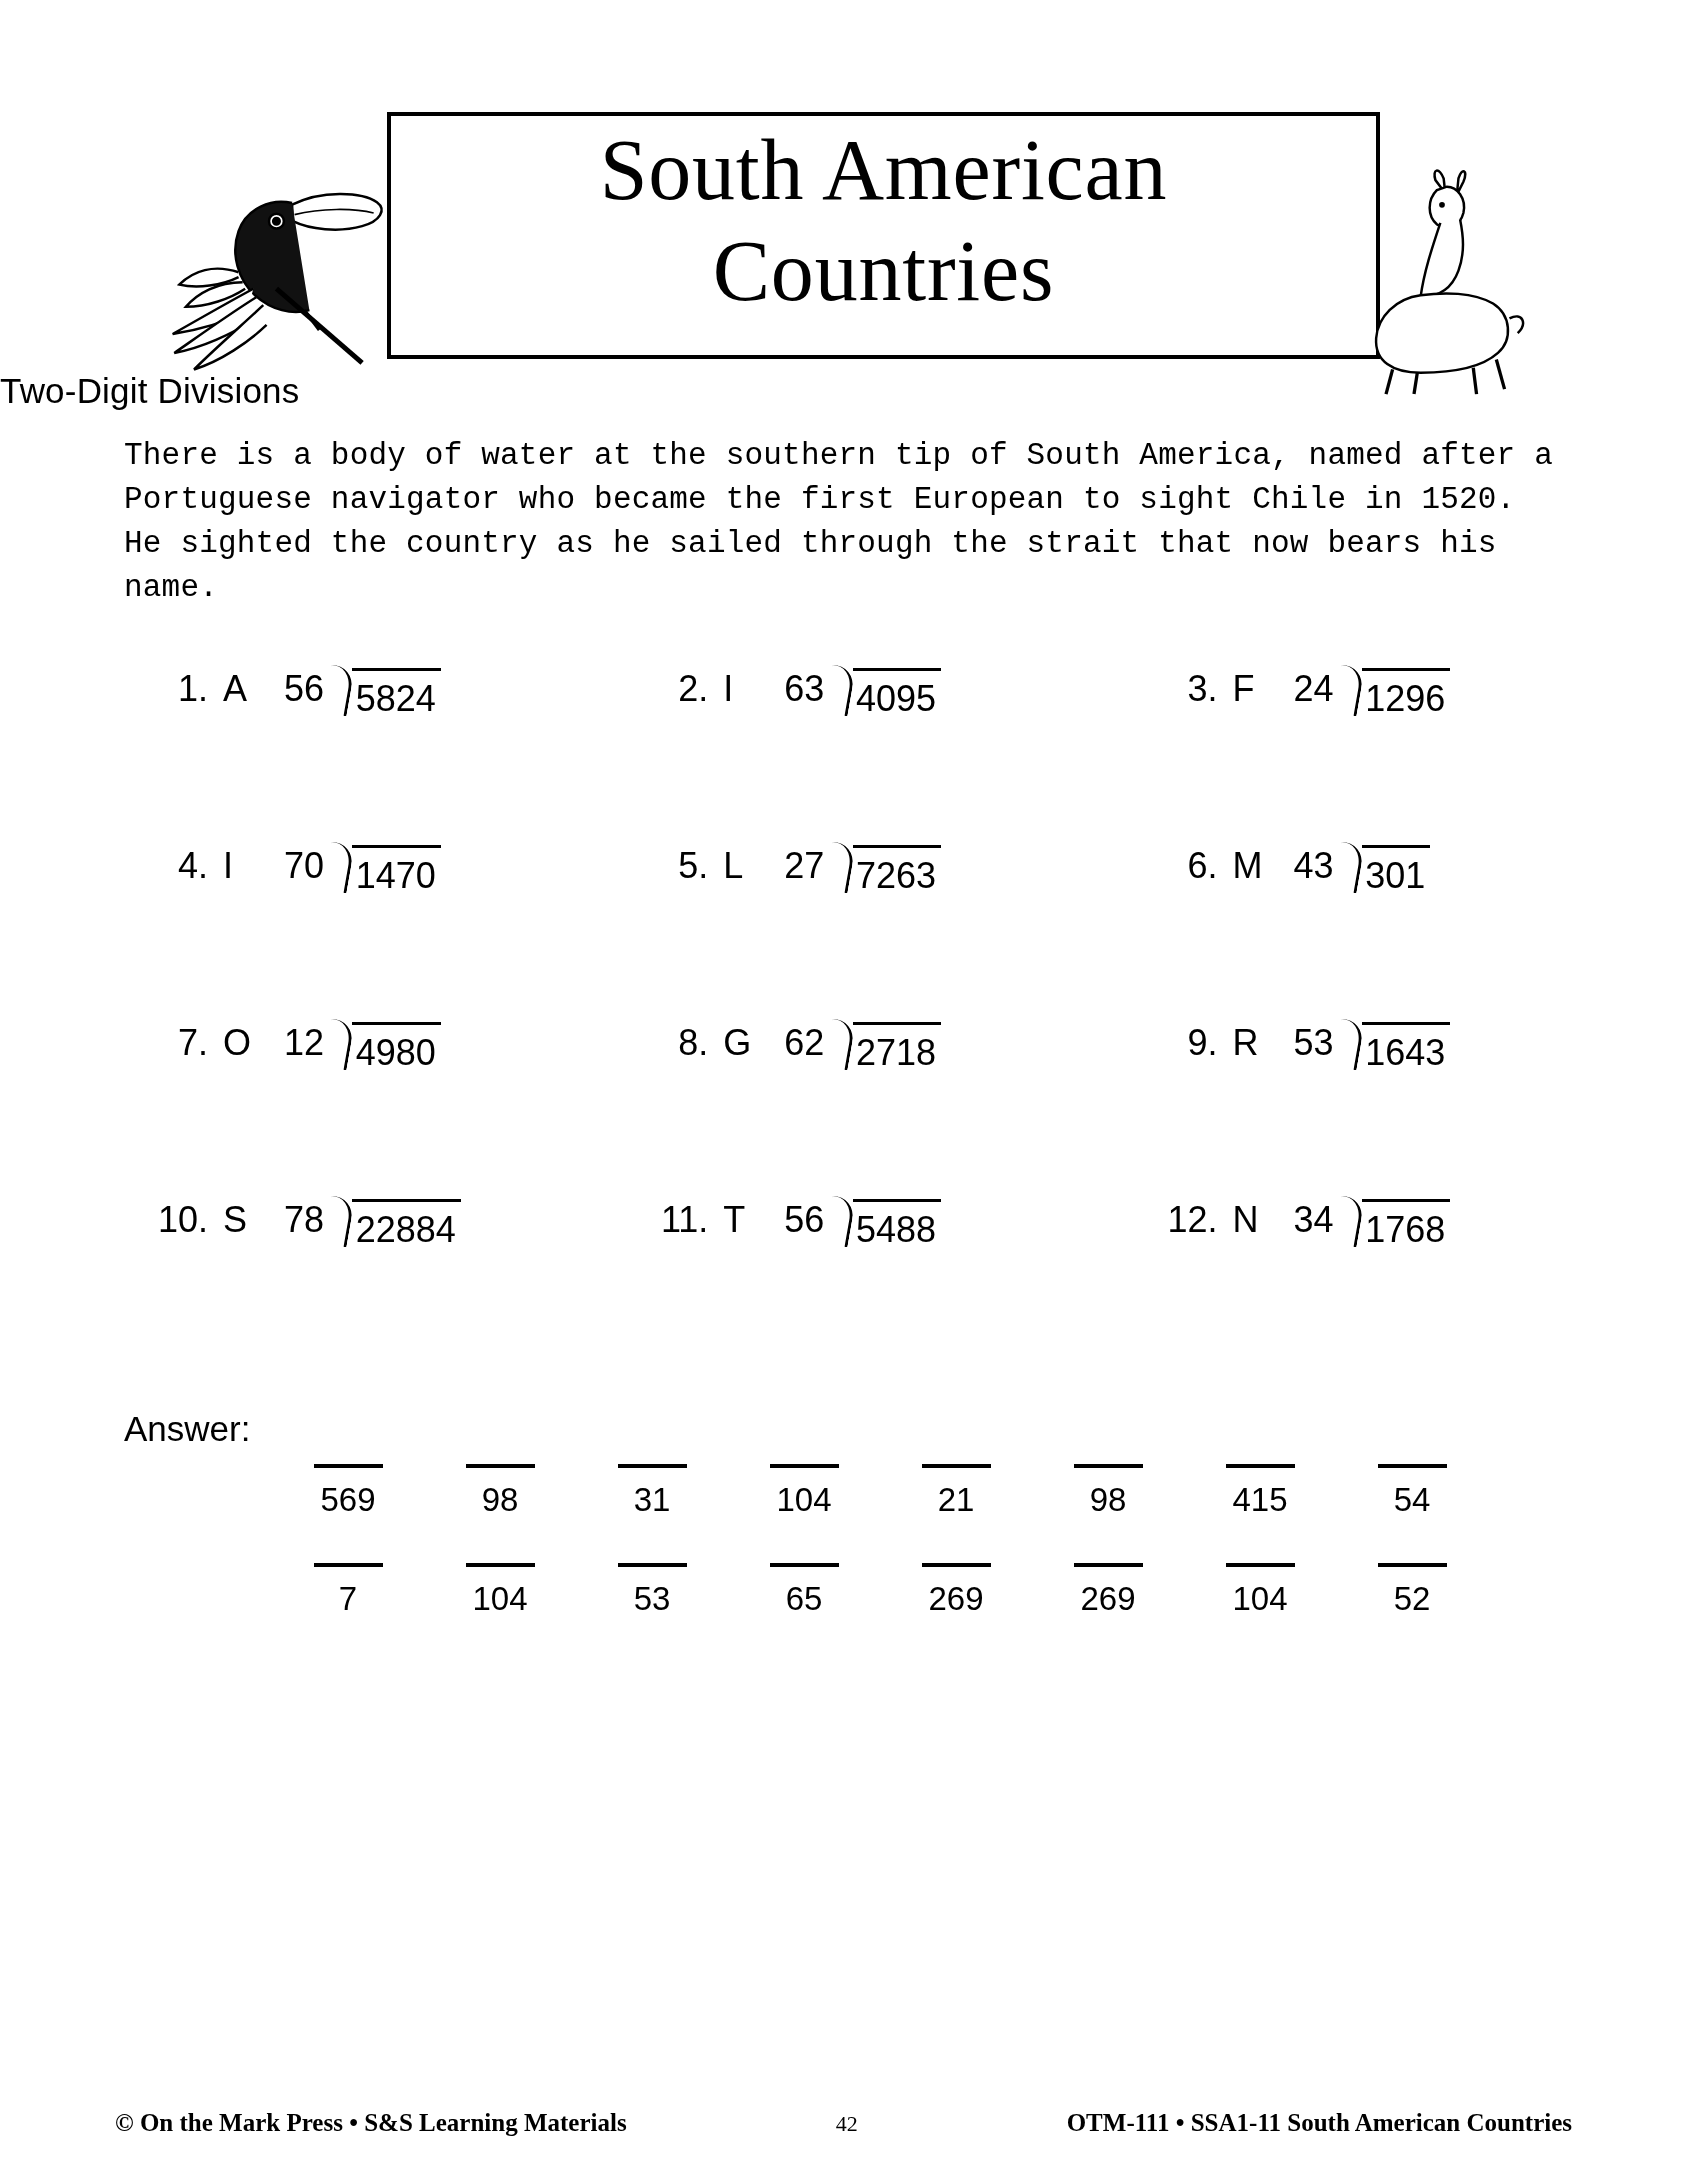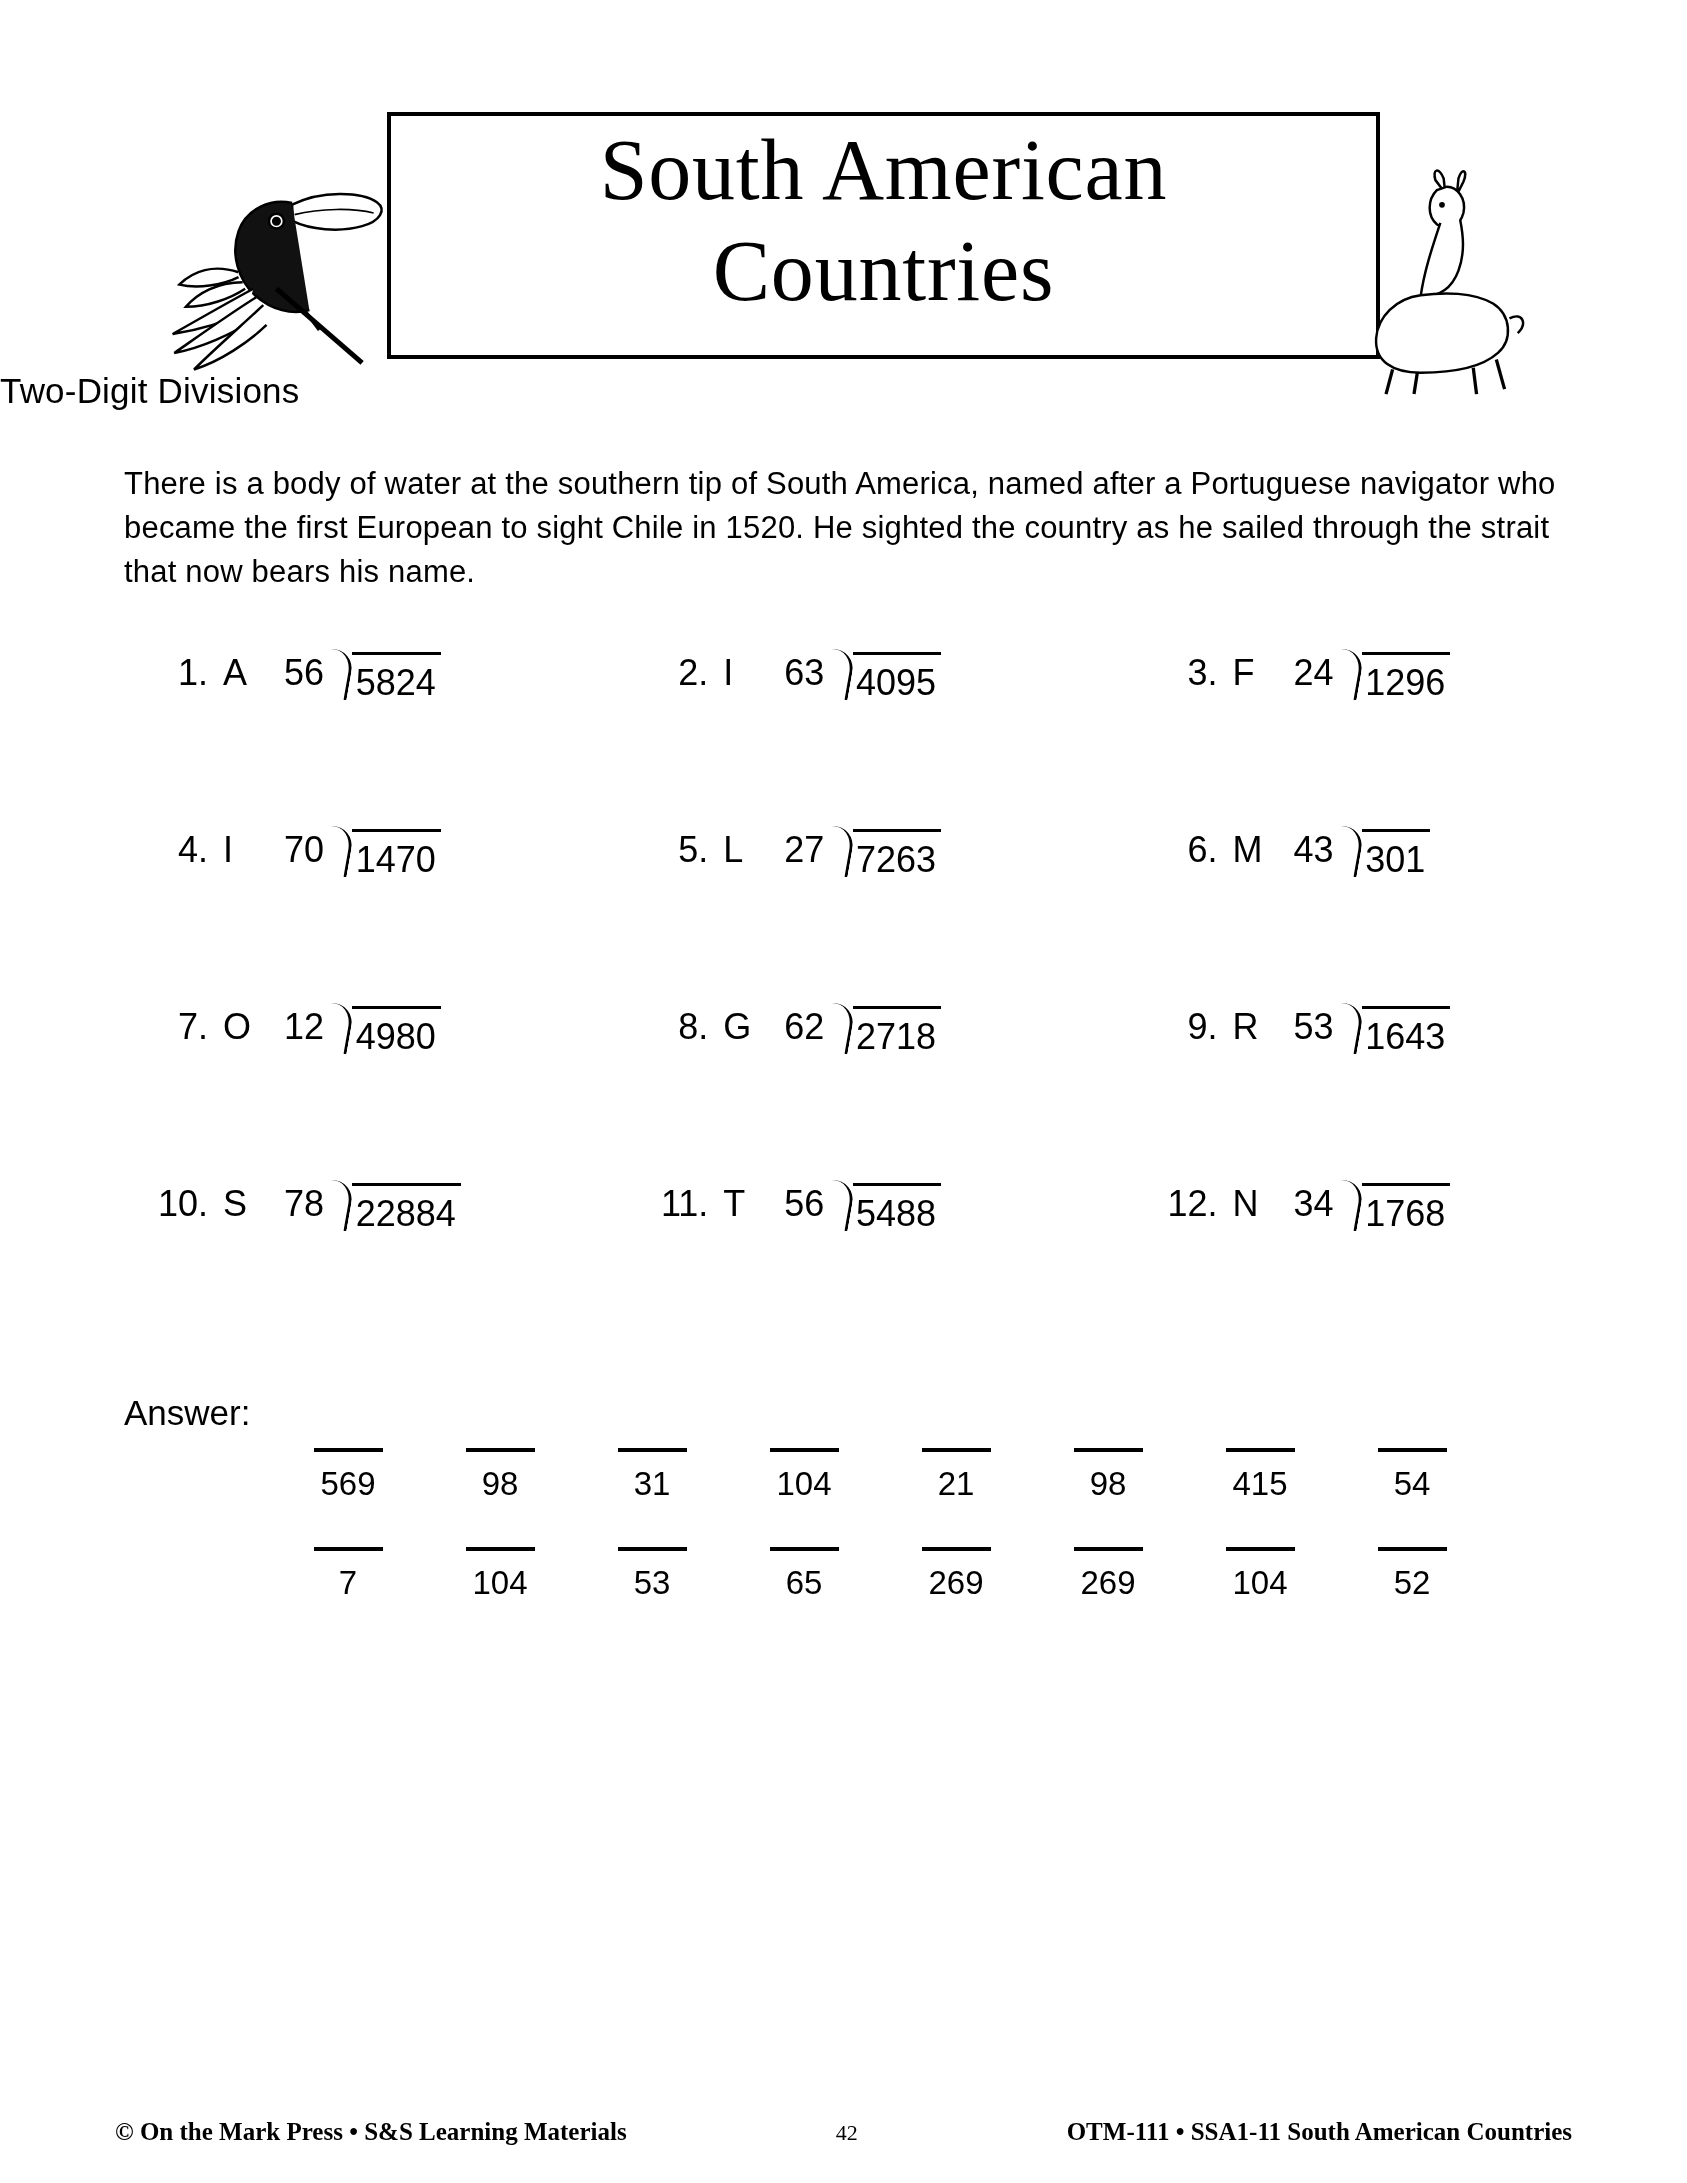--- a/index.html
+++ b/index.html
@@ -76,21 +76,21 @@
     font-size: 35px;
     margin-top: 8.2px;
     letter-spacing: 0.2px;
   }
   .para {
     margin: 0 124px 0 124px;
     font-size: 31px;
     line-height: 1.42;
     letter-spacing: 0.2px;
   }
-  .para.first { margin-top: 51px; }
+  .para.first { margin-top: 23px; font-family: Liberation Mono, monospace; }
   .para.second { margin-top: 40px; }
 
   
   .problems {
     margin: 58px 99px 0 99px;
   }
   .prow {
     display: flex;
     height: 177px;
   }
@@ -167,21 +167,21 @@
   }
   .aval {
     font-size: 33px;
   }
 
   
   .footer {
     position: absolute;
     left: 115px;
     right: 115px;
-    bottom: 128px;
+    bottom: 137px;
     display: flex;
     align-items: baseline;
     font-family: "Liberation Serif", serif;
     font-weight: bold;
     font-size: 25px;
   }
   .footer-left { flex: 0 0 auto; }
   .footer-center {
     flex: 1 1 auto;
     text-align: center;

